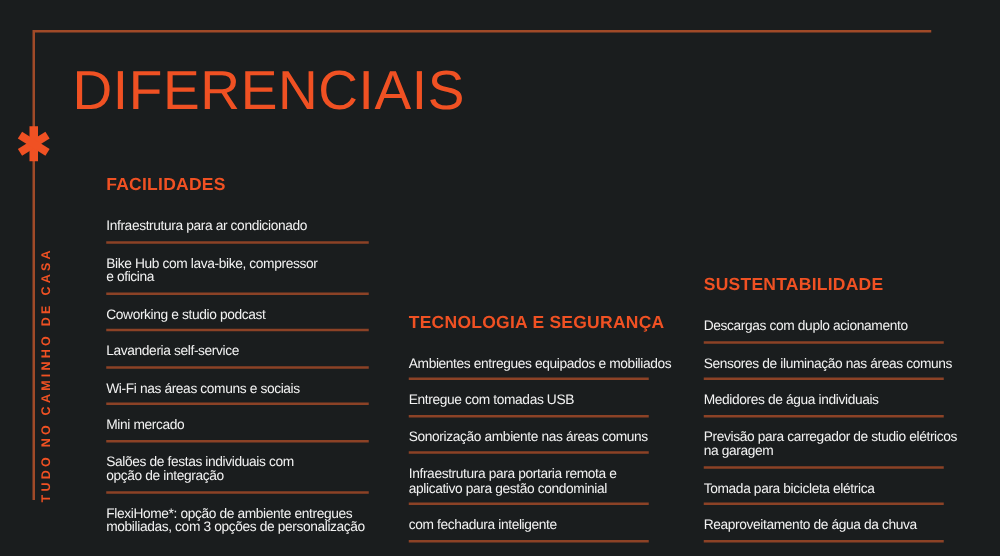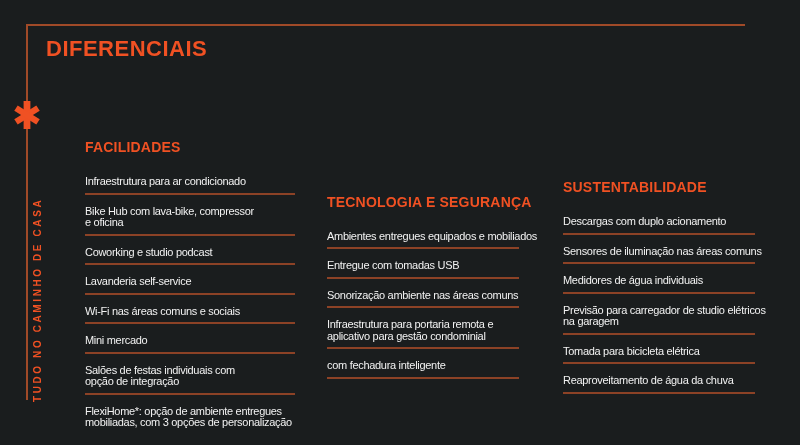--- a/index.html
+++ b/index.html
@@ -12,24 +12,24 @@
   .frame-top { position:absolute; left:27px; top:24px; width:718px; height:2px; background:var(--frame,#a04a28); }
   .frame-left { position:absolute; left:26px; top:24px; width:2px; height:376px; background:var(--frame,#a04a28); }
   .asterisk { position:absolute; left:10px; top:98px; }
   .vertical-tagline {
     position:absolute; left:32px; top:212px; height:190px; width:15px;
     writing-mode:vertical-rl; transform:rotate(180deg);
     color:var(--accent,#f05123); font-size:10px; font-weight:bold;
     letter-spacing:2.6px; white-space:nowrap;
   }
   .title {
-    position:absolute; left:46px; top:36px; margin:0;
-    color:var(--accent,#f05123); font-size:22px; font-weight:bold; letter-spacing:0.5px;
+    position:absolute; left:46px; top:36px; margin:12px;
+    color:var(--accent,#f05123); font-size:44px; font-weight:normal; letter-spacing:0.5px;
   }
-  .columns { position:absolute; left:85px; top:139px; display:flex; align-items:center; }
+  .columns { position:absolute; left:85px; top:139px; display:flex; align-items:flex-end; }
   .column { width:210px; flex:none; }
   .column:nth-child(2) { margin-left:32px; width:192px; }
   .column:nth-child(3) { margin-left:44px; width:192px; }
   .col-header {
     margin:0 0 20px 0; color:var(--accent,#f05123);
     font-size:14px; font-weight:bold; letter-spacing:0.2px; white-space:nowrap;
   }
   .item { padding:1px 0 5px 0; margin-bottom:10px; }
   .item.has-divider { border-bottom:2px solid var(--divider,#8c4226); }
   .item-line {

